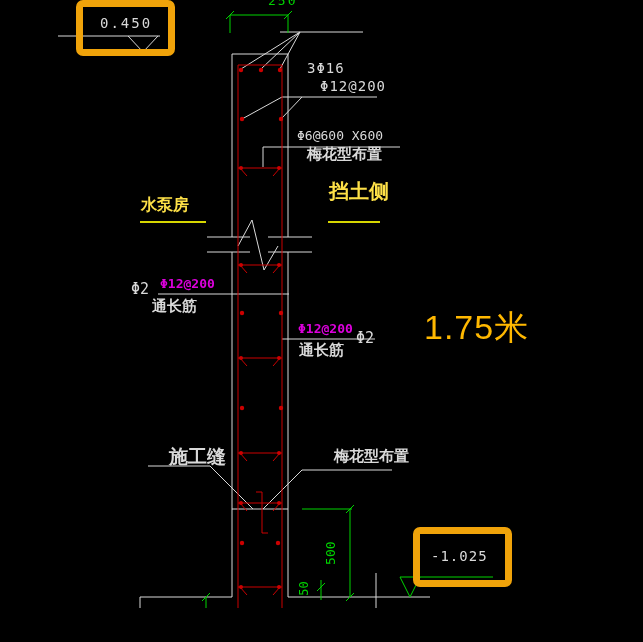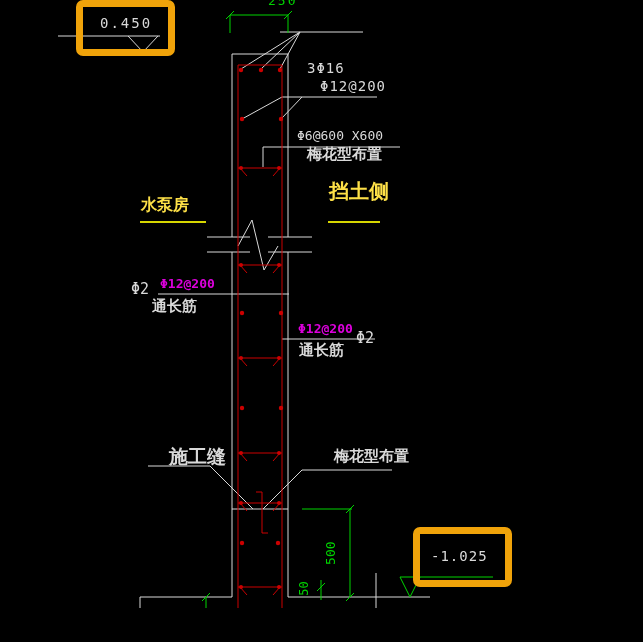--- a/index.html
+++ b/index.html
@@ -161,20 +161,21 @@
   <span class="t cjk yellow" style="left:329px;top:180px;font-size:20px;">挡土侧</span>
 
   <span class="t" style="left:131px;top:281px;font-size:15px;">Φ2</span>
   <span class="t magenta" style="left:160px;top:277px;font-size:13px;">Φ12@200</span>
   <span class="t cjk" style="left:152px;top:298px;font-size:15px;">通长筋</span>
 
   <span class="t magenta" style="left:298px;top:322px;font-size:13px;">Φ12@200</span>
   <span class="t cjk" style="left:299px;top:342px;font-size:15px;">通长筋</span>
   <span class="t" style="left:356px;top:330px;font-size:15px;">Φ2</span>
 
+  <span class="annotation" style="left:424px;top:305px;">1.75米</span>
 
   <span class="t cjk" style="left:169px;top:446px;font-size:19px;">施工缝</span>
   <span class="t cjk" style="left:334px;top:448px;font-size:15px;">梅花型布置</span>
 
   <span class="t green rot" style="left:311px;top:546px;width:40px;font-size:13px;">500</span>
   <span class="t green rot" style="left:291px;top:582px;width:28px;font-size:12px;">50</span>
 
   <span class="t" style="left:431px;top:549px;letter-spacing:1px;">-1.025</span>
   <span class="t cjk" style="left:431px;top:596px;font-size:14px;margin-top:28px;">筏板顶</span>
 

